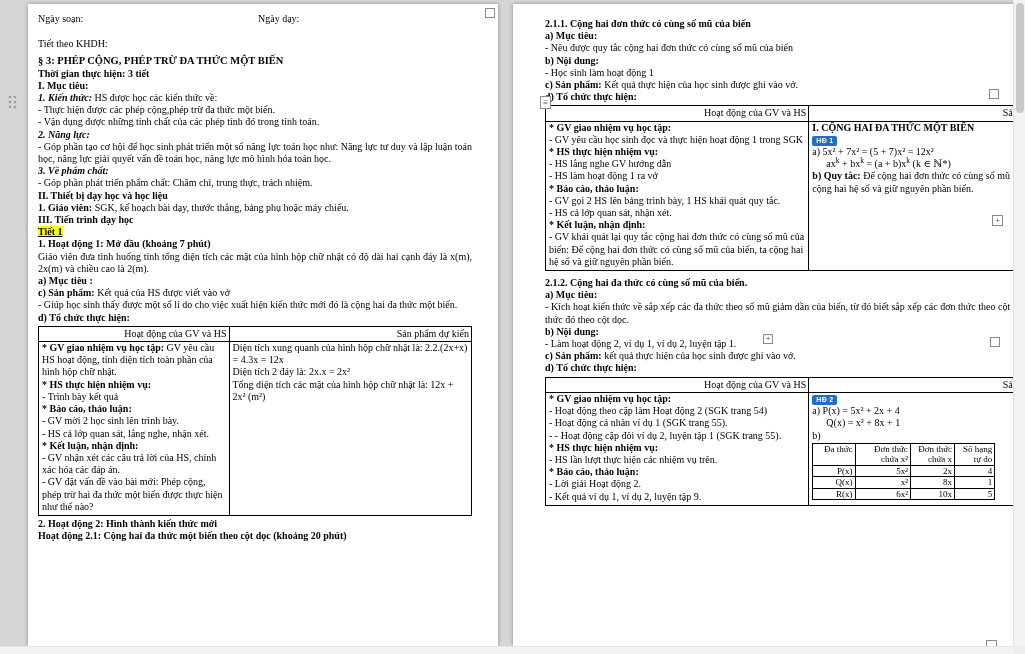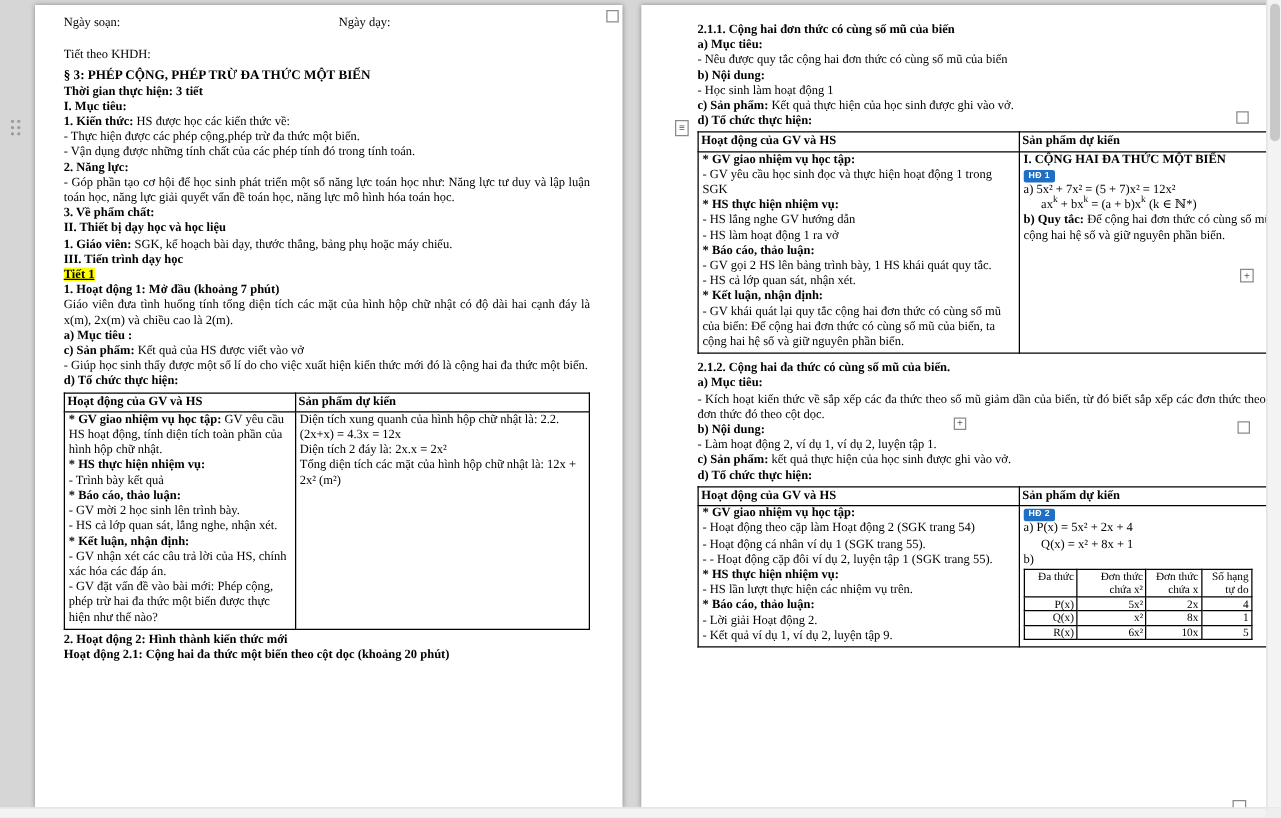--- a/index.html
+++ b/index.html
@@ -1,39 +1,39 @@
 <!DOCTYPE html>
 <html><head>
 <meta charset="utf-8">
 <style>
   *{margin:0;padding:0;box-sizing:border-box}
   html,body{width:1025px;height:654px}
   body{position:relative;overflow:hidden;background:#d6d6d6;color:#000;
        font-family:"Liberation Serif","DejaVu Serif",serif;}
   .page{position:absolute;top:4px;height:642px;background:#fff;
-        box-shadow:0 0 4px rgba(0,0,0,.35);padding-left:13px;}
+        box-shadow:0 0 4px rgba(0,0,0,.35);}
   #page1{left:28px;width:470px}
   #page2{left:513px;width:579px}
   .pc{width:100%;height:100%;font-size:10px;line-height:12.2px;text-align:justify;overflow:hidden}
   #page1 .pc{padding:9px 26px 0 10px}
   #page2 .pc{padding:14px 14px 0 32px}
   .ln{min-height:12px}
   .b{font-weight:bold}
-  .bi{font-weight:bold;}
+  .bi{font-weight:bold;font-style:italic}
   .ctr{text-align:left}
   .hl{background:#ffff00;text-decoration:underline}
   .khdh{margin-top:13px}
   .title{margin-top:5px;font-size:10.5px}
   .gap6{margin-top:6px}
   .meta-soan{display:inline-block;width:220px}
   .indent1{margin-left:14px}
   .doc-table{width:100%;border-collapse:collapse;margin:2px 0;table-layout:fixed}
   .doc-table th,.doc-table td{border:1px solid #000;vertical-align:top;
         padding:0 3px 2px 3px;font-size:10px;line-height:12.2px}
-  .doc-table th{font-weight:bold;text-align:left;padding:1px 2px}
+  .doc-table th{font-weight:normal;text-align:right;padding:1px 2px}
   .doc-table td{text-align:left}
   .c44{width:44%}.c50{width:49.5%}
   .inner-table{border-collapse:collapse;table-layout:fixed;width:183px;margin-top:1px}
   .inner-table th,.inner-table td{border:1px solid #000;font-size:9px;line-height:10.5px;
         padding:0 2px;vertical-align:top;text-align:right;font-weight:normal}
   .hd-icon{display:inline-block;background:#1f6fc5;color:#fff;border-radius:2px;
         font-family:"Liberation Sans",sans-serif;font-weight:bold;font-size:7px;
         line-height:10px;padding:0 4px;letter-spacing:.3px}
   sup{font-size:7.5px;line-height:0}
   .marker{position:absolute;background:#fff;border:1px solid #8a8a8a;color:#555;
@@ -66,20 +66,21 @@
     <div class="ln ctr b title">§ 3: PHÉP CỘNG, PHÉP TRỪ ĐA THỨC MỘT BIẾN</div>
     <div class="ln ctr b">Thời gian thực hiện: 3 tiết</div>
 
     <div class="ln b">I. Mục tiêu:</div>
     <div class="ln"><span class="bi">1. Kiến thức:</span><span> HS được học các kiến thức về:</span></div>
     <div class="ln">- Thực hiện được các phép cộng,phép trừ đa thức một biến.</div>
     <div class="ln">- Vận dụng được những tính chất của các phép tính đó trong tính toán.</div>
     <div class="ln bi">2. Năng lực:</div>
     <div class="ln">- Góp phần tạo cơ hội để học sinh phát triển một số năng lực toán học như: Năng lực tư duy và lập luận toán học, năng lực giải quyết vấn đề toán học, năng lực mô hình hóa toán học.</div>
     <div class="ln bi">3. Về phẩm chất:</div>
+    <div class="ln">- Góp phần phát triển phẩm chất: Chăm chỉ, trung thực, trách nhiệm.</div>
     <div class="ln b">II. Thiết bị dạy học và học liệu</div>
     <div class="ln"><span class="b">1. Giáo viên:</span><span> SGK, kế hoạch bài dạy, thước thẳng, bảng phụ hoặc máy chiếu.</span></div>
     <div class="ln b">III. Tiến trình dạy học</div>
     <div class="ln"><span class="b hl">Tiết 1</span></div>
     <div class="ln b">1. Hoạt động 1: Mở đầu (khoảng 7 phút)</div>
     <div class="ln">Giáo viên đưa tình huống tính tổng diện tích các mặt của hình hộp chữ nhật có độ dài hai cạnh đáy là x(m), 2x(m) và chiều cao là 2(m).</div>
     <div class="ln b">a) Mục tiêu :</div>
     <div class="ln"><span class="b">c) Sản phẩm:</span><span> Kết quả của HS được viết vào vở</span></div>
     <div class="ln">- Giúp học sinh thấy được một số lí do cho việc xuất hiện kiến thức mới đó là cộng hai đa thức một biến.</div>
     <div class="ln b">d) Tổ chức thực hiện:</div>

